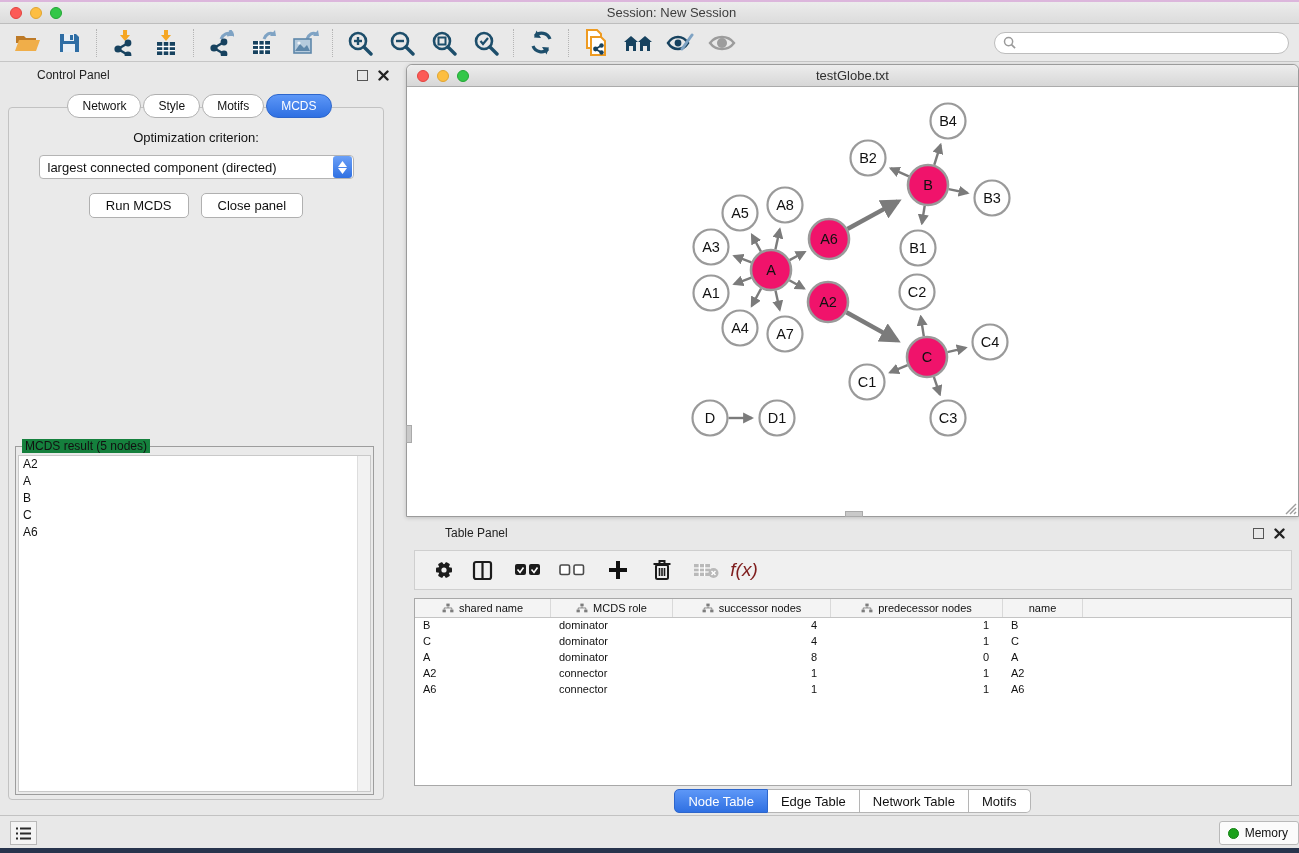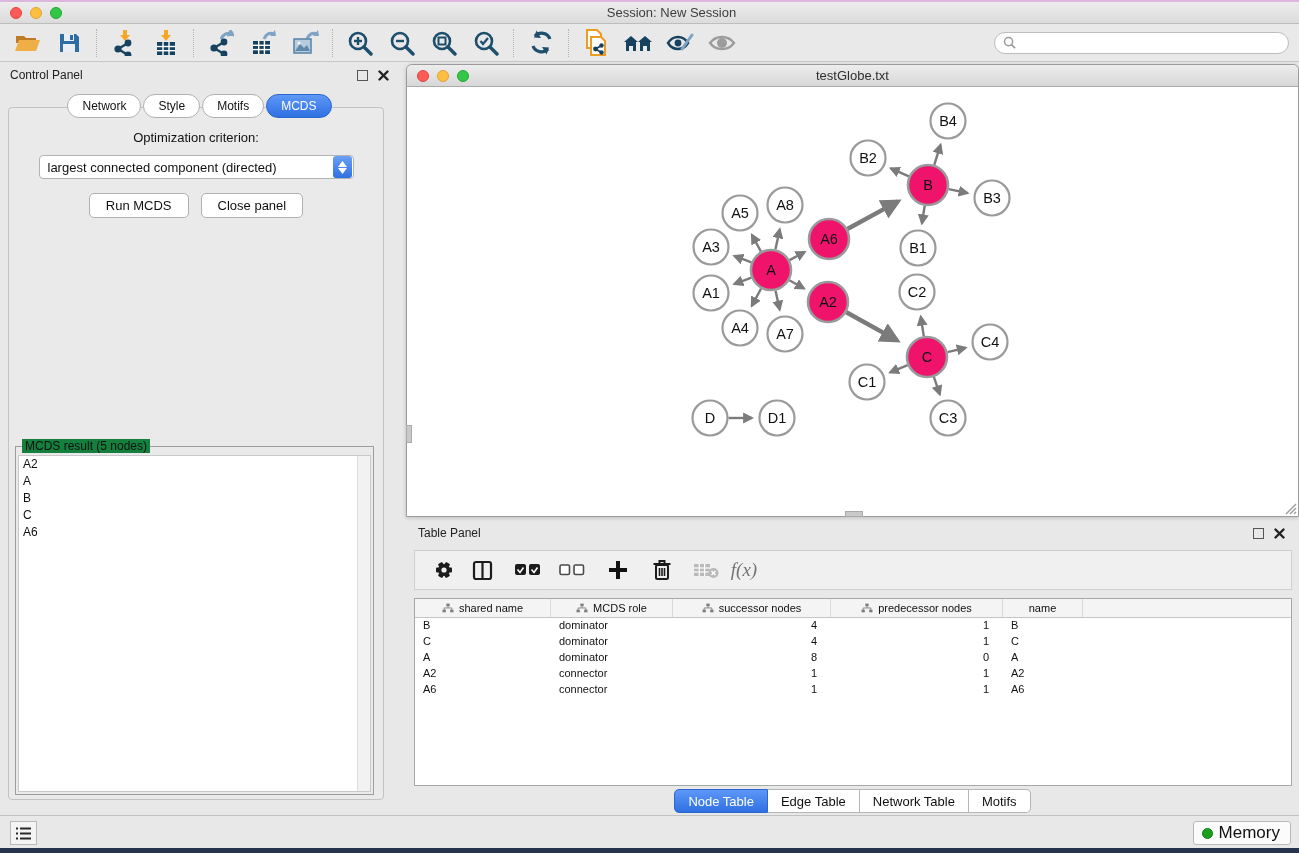--- a/index.html
+++ b/index.html
@@ -28,21 +28,21 @@
   .tb-sep { width:0; height:28px; border-left:1px dotted #b4b4b4; margin:0 6px; flex:none; }
   .searchbox { margin-left:auto; margin-right:10px; width:295px; height:22px;
     background:#fff; border:1px solid #bdbdbd; border-radius:11px;
     display:flex; align-items:center; padding:0 8px; }
   .searchbox input { border:none; outline:none; flex:1; font-size:12px; margin-left:5px;
     font-family:"Liberation Sans", sans-serif; background:transparent; }
 
   
   .control-panel { position:absolute; left:0; top:62px; width:399px; height:753px; }
   .panel-head { display:flex; align-items:center; height:26px; padding:0 10px; }
-  .panel-head .ph-title { font-size:12px; color:#222; }
+  .panel-head .ph-title { font-size:12px; color:#222;margin-left:27px; }
   .panel-head .ph-icons { margin-left:auto; display:flex; gap:10px; align-items:center; }
   .float-btn { width:11px; height:11px; border:1.5px solid #555; background:transparent; cursor:pointer; }
   .cp-tabs { display:flex; justify-content:center; gap:2px; margin-top:6px; position:relative; z-index:2; }
   .cp-tab { font-size:12px; padding:4px 14px; background:#fff; border:1px solid #b0b0b0;
     border-radius:12px; color:#111; cursor:pointer; }
   .cp-tab.active { background:linear-gradient(#5d97f7,#2f70e2); border-color:#2d66cc; color:#fff; }
   .cp-content { position:absolute; left:8px; right:15px; top:45px; bottom:15px;
     border:1px solid #c2c2c2; border-radius:4px; background:#eaeaea; }
   .opt-label { text-align:center; font-size:13px; color:#111; margin-top:22px; }
   .dropdown { margin:10px auto 0; width:315px; height:24px; background:#fff;
@@ -84,21 +84,21 @@
   .split-handle-bottom { position:absolute; left:438px; bottom:-1px; width:18px; height:6px;
     background:#c9c9c9; border:1px solid #aaa; }
 
   
   .table-panel { position:absolute; left:406px; top:520px; width:893px; height:293px; }
   .tp-toolbar { position:absolute; left:8px; right:7px; top:30px; height:40px;
     background:#f0f0f0; border:1px solid #cfcfcf; display:flex; align-items:center; padding-left:12px; }
   .tp-icon { width:34px; height:30px; display:flex; align-items:center; justify-content:center;
     margin-right:4px; cursor:pointer; }
   .tp-icon.disabled { cursor:default; }
-  .fx { font-family:Liberation Serif, serif; font-style:italic; font-size:19px; color:#737373; }
+  .fx { font-family:Liberation Sans, sans-serif; font-style:italic; font-size:19px; color:#7f1d1d; }
   .data-table { position:absolute; left:8px; right:7px; top:78px; bottom:27px;
     background:#fff; border:1px solid #a8a8a8; overflow:hidden; }
   .dt-header { display:flex; height:19px; background:#f4f4f4; border-bottom:1px solid #c4c4c4; }
   .dt-hcell { display:flex; align-items:center; justify-content:center; gap:5px;
     font-size:11px; color:#111; border-right:1px solid #d9d9d9; position:relative; }
   .dt-row { display:flex; height:16px; }
   .dt-cell { font-size:11px; color:#111; padding:1px 8px 0; white-space:nowrap; overflow:hidden; }
   .dt-cell.num { text-align:right; padding-right:14px; }
 
   .tp-tabs { position:absolute; left:0; right:0; bottom:0; height:24px;
@@ -108,23 +108,23 @@
   .tp-tab:first-child { border-left:1px solid #b5b5b5; border-radius:5px 0 0 5px; }
   .tp-tab:last-child { border-radius:0 5px 5px 0; }
   .tp-tab.active { background:linear-gradient(#5d97f7,#2f70e2); color:#fff; border-color:#2d66cc; }
 
   
   .statusbar { position:absolute; left:0; top:815px; width:100%; height:33px;
     background:#e8e8e8; border-top:1px solid #c2c2c2; }
   .list-btn { position:absolute; left:10px; top:5px; width:27px; height:24px;
     background:#f4f4f4; border:1px solid #b9b9b9; display:flex; align-items:center;
     justify-content:center; cursor:pointer; }
-  .memory-btn { position:absolute; right:8px; top:5px; height:24px; padding:0 10px 0 8px;
+  .memory-btn { position:absolute; right:0; top:5px; height:24px; padding:0 10px 0 8px;
     background:#fbfbfb; border:1px solid #b9b9b9; border-radius:3px;
-    display:flex; align-items:center; gap:6px; font-size:17px; color:#111; cursor:pointer; }
+    display:flex; align-items:center; gap:6px; font-size:12px; color:#111; cursor:pointer; }
   .mem-dot { width:11px; height:11px; border-radius:50%; background:#1ca01c; border:1px solid #128012; }
   .bottom-strip { position:absolute; left:0; top:848px; width:100%; height:5px; background:#27344d; }
 </style>
 </head>
 <body>
 
 <div id="app">
   <div class="purple-strip"></div>
 
   <div class="titlebar">

